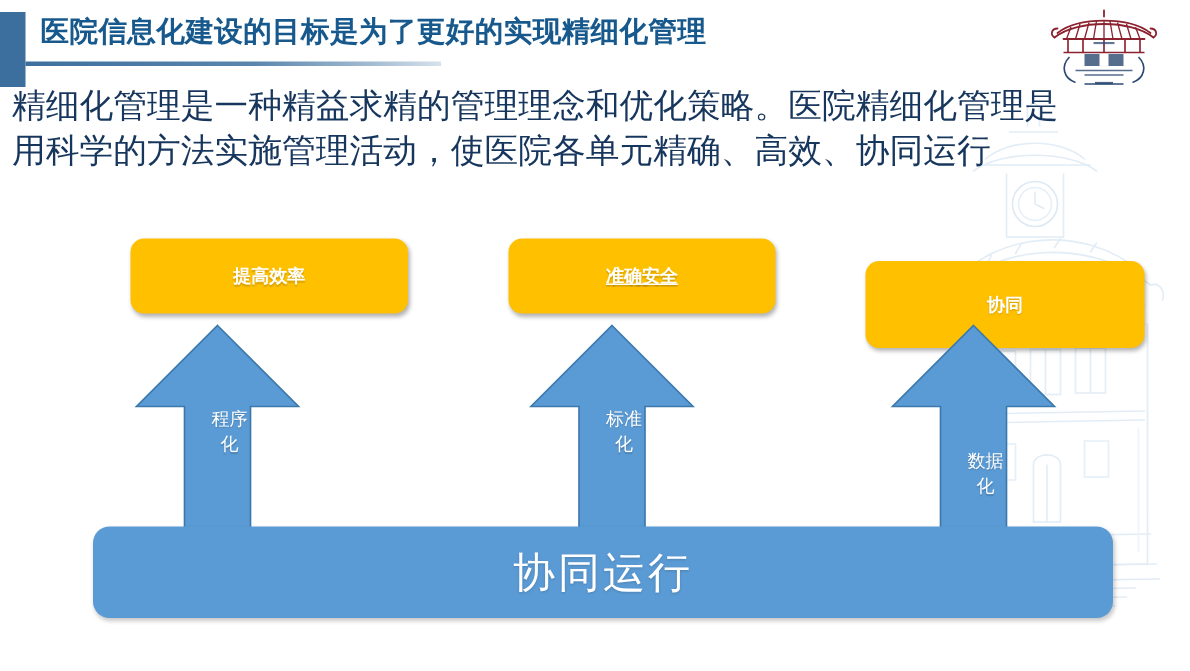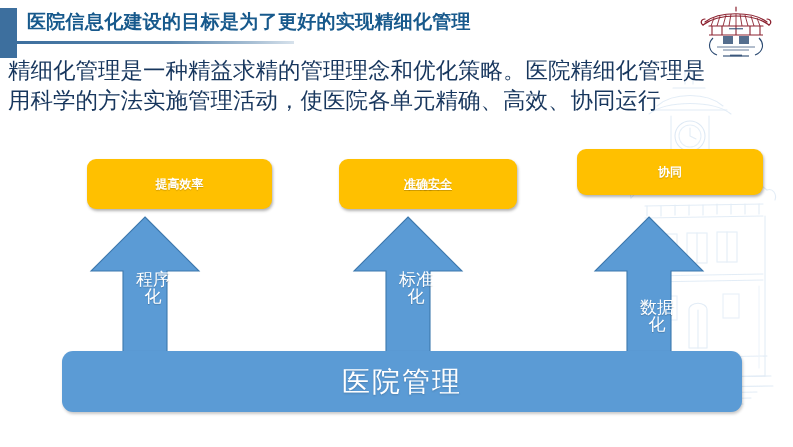--- a/index.html
+++ b/index.html
@@ -90,41 +90,41 @@
     font-size: 12px;
     font-weight: bold;
     display: flex;
     align-items: center;
     justify-content: center;
     text-shadow: 0 1px 1px rgba(0,0,0,0.18);
     margin-left: 21px;
   }
   #obox-0 { left: 66px;  top: 159px; width: 185px; height: 50px; }
   #obox-1 { left: 318px; top: 159px; width: 178px; height: 50px; text-decoration: underline; }
-  #obox-2 { left: 556px; top: 149px; width: 186px; height: 46px; }
+  #obox-2 { left: 556px; top: 174px; width: 186px; height: 58px; }
 
   
   .arrow {
     position: absolute;
     top: 215px;
     width: 112px;
     height: 141px;
   }
   #arrow-0 { left: 89px; }
   #arrow-1 { left: 352px; }
   #arrow-2 { left: 593px; }
 
   .arrow svg { display: block; width: 112px; height: 141px; }
 
   .arrow-label {
     position: absolute;
     top: 271px;
     width: 60px;
     text-align: center;
-    font-size: 17px;
+    font-size: 12px;
     line-height: 17px;
     color: #ffffff;
     text-shadow: 0 1px 1px rgba(0,0,0,0.20);
   }
   #arrow-label-0 { left: 123px; }
   #arrow-label-1 { left: 386px; text-align: center; }
   #arrow-label-2 { left: 627px; margin-top: 28px; }
 
   
   .base-bar {
@@ -278,15 +278,15 @@
   <div class="arrow" id="arrow-2">
     <svg viewBox="0 0 112 141" xmlns="http://www.w3.org/2000/svg" aria-hidden="true">
       <polygon points="56,2 110,56 78,56 78,141 34,141 34,56 2,56" fill="#5b9bd5" stroke="#3d78ad" stroke-width="1.1"></polygon>
     </svg>
   </div>
 
   <div class="arrow-label" id="arrow-label-0">程序<br>化</div>
   <div class="arrow-label" id="arrow-label-1">标准<br>化</div>
   <div class="arrow-label" id="arrow-label-2">数据<br>化</div>
 
-  <div class="base-bar">医院管理</div>
+  <div class="base-bar">协同运行</div>
 
 </div>
 
 </body></html>

